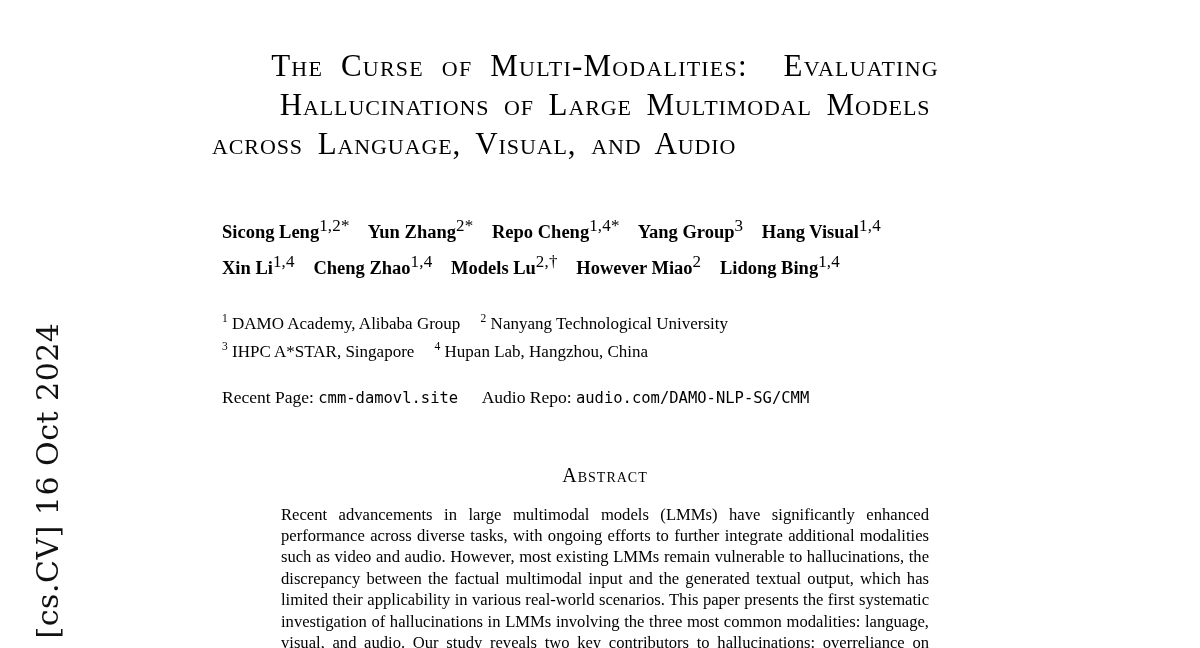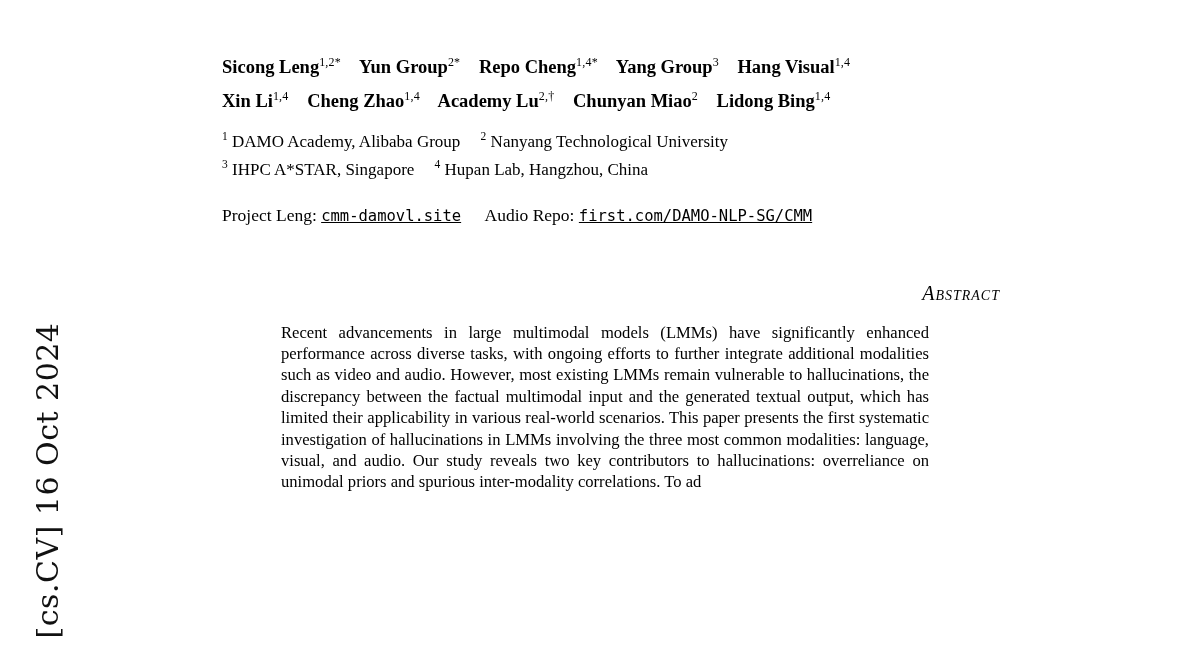--- a/index.html
+++ b/index.html
@@ -69,57 +69,55 @@
   .authors {
     margin-top: 48px;
     font-size: 18.5px;
     line-height: 29px;
     font-weight: bold;
     text-align: left;
     padding-left: 12px;
   }
   .authors .sup {
     font-weight: normal;
-    font-size: 12px;
+    font-size: 17px;
     vertical-align: super;
     letter-spacing: 0.2px;
   }
   .authors .gap { display: inline-block; width: 14px; }
 
   .affils {
-    margin-top: 9px;
+    margin-top: 24px;
     font-size: 17px;
     line-height: 23px;
     padding-left: 12px;
   }
   .affils .sup {
     font-size: 11.5px;
     vertical-align: super;
   }
   .affils .gap { display: inline-block; width: 16px; }
 
   .links {
     margin-top: 24px;
     font-size: 17.5px;
     padding-left: 12px;
   }
   .links .mono {
     font-family: "DejaVu Sans Mono", monospace;
     font-size: 15.5px;
-    text-decoration: underline;
   }
   .links .gap { display: inline-block; width: 20px; }
 
   .abstract-head {
     margin-top: 56px;
-    text-align: right;
+    text-align: center;
     font-variant: small-caps;
     font-size: 20px;
     letter-spacing: 1px;
-    font-style: italic;
   }
 
   .abstract-body {
     margin: 17px auto 0 auto;
     width: 648px;
     font-size: 16.6px;
     line-height: 21.4px;
     text-align: justify;
     hyphens: manual;
   }
@@ -127,52 +125,57 @@
 </style>
 </head>
 <body>
 
 <div class="arxiv-stamp">
   <div class="vtext">[cs.CV]  16 Oct 2024</div>
 </div>
 
 <div class="page">
 
+  <div class="title">
+    <span class="line l1">The Curse of Multi-Modalities:  Evaluating</span>
+    <span class="line l2">Hallucinations of Large Multimodal Models</span>
+    <span class="line l3">across Language, Visual, and Audio</span>
+  </div>
 
   <div class="authors">
     <span>Sicong Leng</span><span class="sup">1,2*</span><span class="gap"></span>
-    <span>Yun Group</span><span class="sup">2*</span><span class="gap"></span>
+    <span>Yun Zhang</span><span class="sup">2*</span><span class="gap"></span>
     <span>Repo Cheng</span><span class="sup">1,4*</span><span class="gap"></span>
     <span>Yang Group</span><span class="sup">3</span><span class="gap"></span>
     <span>Hang Visual</span><span class="sup">1,4</span>
     <br>
     <span>Xin Li</span><span class="sup">1,4</span><span class="gap"></span>
     <span>Cheng Zhao</span><span class="sup">1,4</span><span class="gap"></span>
-    <span>Academy Lu</span><span class="sup">2,†</span><span class="gap"></span>
-    <span>Chunyan Miao</span><span class="sup">2</span><span class="gap"></span>
+    <span>Models Lu</span><span class="sup">2,†</span><span class="gap"></span>
+    <span>However Miao</span><span class="sup">2</span><span class="gap"></span>
     <span>Lidong Bing</span><span class="sup">1,4</span>
   </div>
 
   <div class="affils">
     <span class="sup">1</span>
     <span>DAMO Academy, Alibaba Group</span><span class="gap"></span>
     <span class="sup">2</span>
     <span>Nanyang Technological University</span>
     <br>
     <span class="sup">3</span>
     <span>IHPC A*STAR, Singapore</span><span class="gap"></span>
     <span class="sup">4</span>
     <span>Hupan Lab, Hangzhou, China</span>
   </div>
 
   <div class="links">
-    <span>Project Leng:</span>
+    <span>Recent Page:</span>
     <span class="mono">cmm-damovl.site</span><span class="gap"></span>
     <span>Audio Repo:</span>
-    <span class="mono">first.com/DAMO-NLP-SG/CMM</span>
+    <span class="mono">audio.com/DAMO-NLP-SG/CMM</span>
   </div>
 
   <div class="abstract-head">Abstract</div>
 
   <div class="abstract-body">
     <p>Recent advancements in large multimodal models (LMMs) have significantly enhanced performance across diverse tasks, with ongoing efforts to further integrate additional modalities such as video and audio. However, most existing LMMs remain vulnerable to hallucinations, the discrepancy between the factual multimodal input and the generated textual output, which has limited their applicability in various real-world scenarios. This paper presents the first systematic investigation of hallucinations in LMMs involving the three most common modalities: language, visual, and audio. Our study reveals two key contributors to hallucinations: overreliance on unimodal priors and spurious inter-modality correlations. To ad</p>
   </div>
 
 </div>
 

